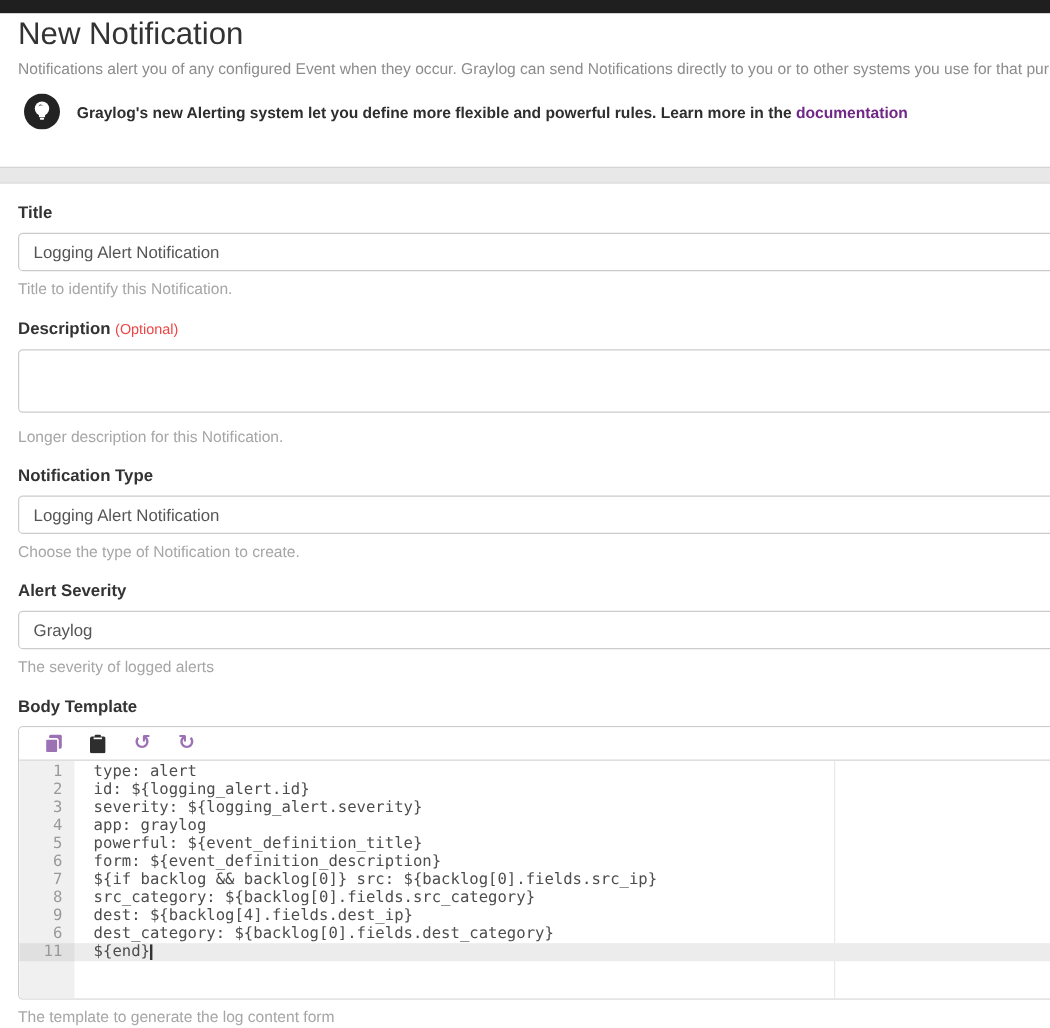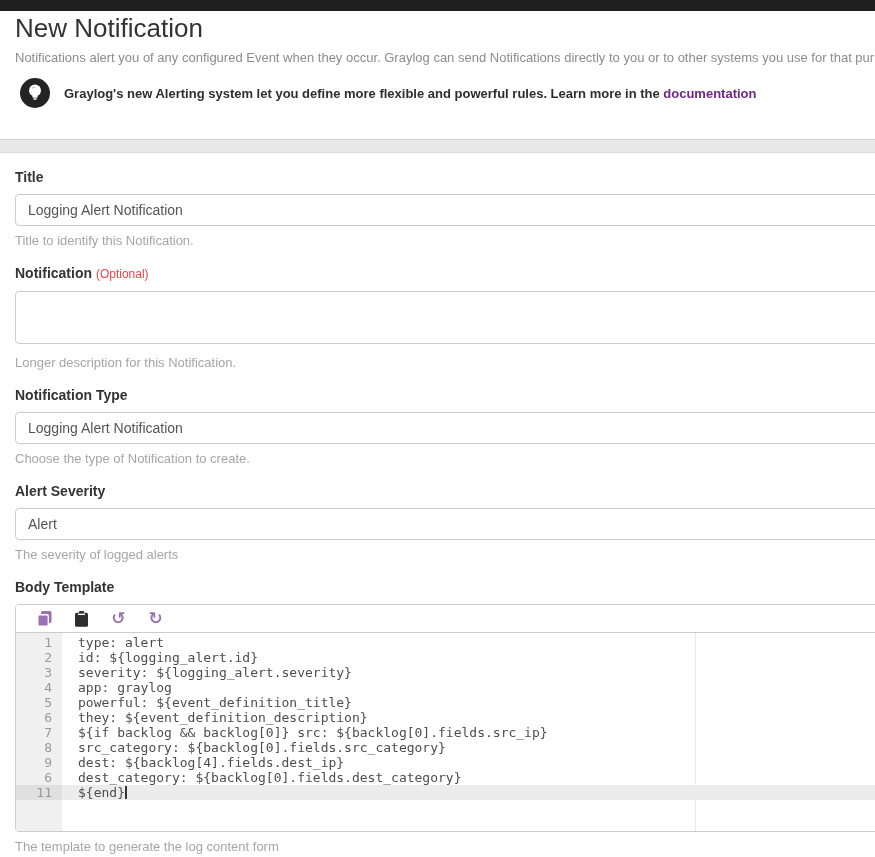--- a/index.html
+++ b/index.html
@@ -117,37 +117,37 @@
 
   <div class="form-area">
 
     <div class="form-group">
       <span class="form-label">Title</span>
       <input class="text-input" type="text" value="Logging Alert Notification" style="">
       <div class="help-text">Title to identify this Notification.</div>
     </div>
 
     <div class="form-group">
-      <span class="form-label"><span>Notification</span> <span class="optional">(Optional)</span></span>
+      <span class="form-label"><span>Description</span> <span class="optional">(Optional)</span></span>
       <textarea class="text-area" style=""></textarea>
       <div class="help-text">Longer description for this Notification.</div>
     </div>
 
     <div class="form-group">
       <span class="form-label">Notification Type</span>
       <div class="select-input">
         <span>Logging Alert Notification</span>
       </div>
       <div class="help-text">Choose the type of Notification to create.</div>
     </div>
 
     <div class="form-group">
       <span class="form-label">Alert Severity</span>
       <div class="select-input">
-        <span>Alert</span>
+        <span>Graylog</span>
       </div>
       <div class="help-text">The severity of logged alerts</div>
     </div>
 
     <div class="form-group">
       <span class="form-label">Body Template</span>
       <div class="editor">
         <div class="editor-toolbar">
           <button class="tool-btn">
             <svg width="15" height="16" viewBox="0 0 15 16">
@@ -171,21 +171,21 @@
         </div>
         <div class="editor-body">
           <div class="gutter-bg"></div>
           <div class="print-margin"></div>
           <div class="code-lines">
               <div class="code-row"><span class="ln">1</span><span class="code">type: alert</span></div>
               <div class="code-row"><span class="ln">2</span><span class="code">id: ${logging_alert.id}</span></div>
               <div class="code-row"><span class="ln">3</span><span class="code">severity: ${logging_alert.severity}</span></div>
               <div class="code-row"><span class="ln">4</span><span class="code">app: graylog</span></div>
               <div class="code-row"><span class="ln">5</span><span class="code">powerful: ${event_definition_title}</span></div>
-              <div class="code-row"><span class="ln">6</span><span class="code">they: ${event_definition_description}</span></div>
+              <div class="code-row"><span class="ln">6</span><span class="code">form: ${event_definition_description}</span></div>
               <div class="code-row"><span class="ln">7</span><span class="code">${if backlog &amp;&amp; backlog[0]} src: ${backlog[0].fields.src_ip}</span></div>
               <div class="code-row"><span class="ln">8</span><span class="code">src_category: ${backlog[0].fields.src_category}</span></div>
               <div class="code-row"><span class="ln">9</span><span class="code">dest: ${backlog[4].fields.dest_ip}</span></div>
               <div class="code-row"><span class="ln">6</span><span class="code">dest_category: ${backlog[0].fields.dest_category}</span></div>
               <div class="code-row active"><span class="ln">11</span><span class="code">${end}</span><span class="cursor"></span></div>
             </div>
         </div>
       </div>
       <div class="help-text">The template to generate the log content form</div>
     </div>

